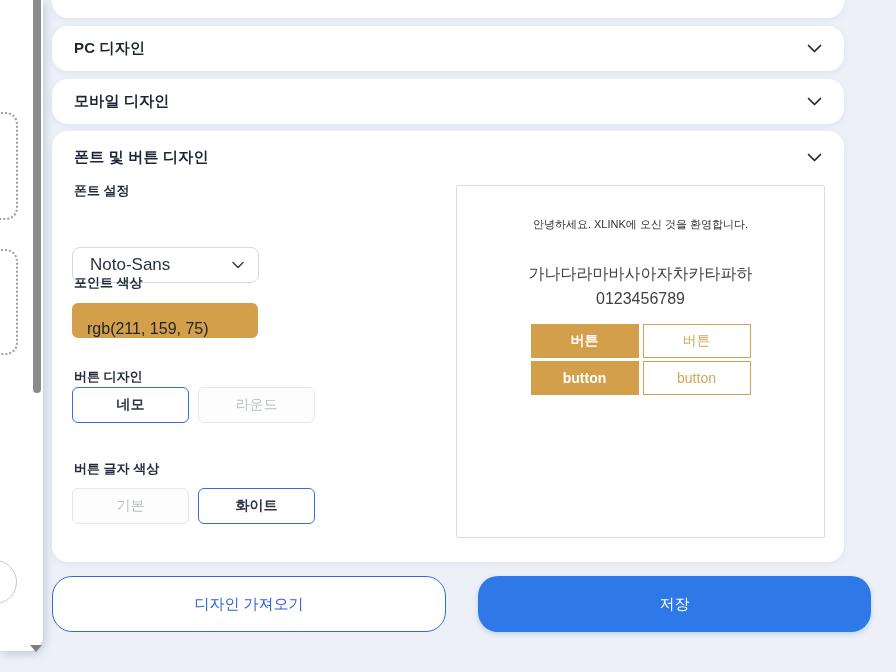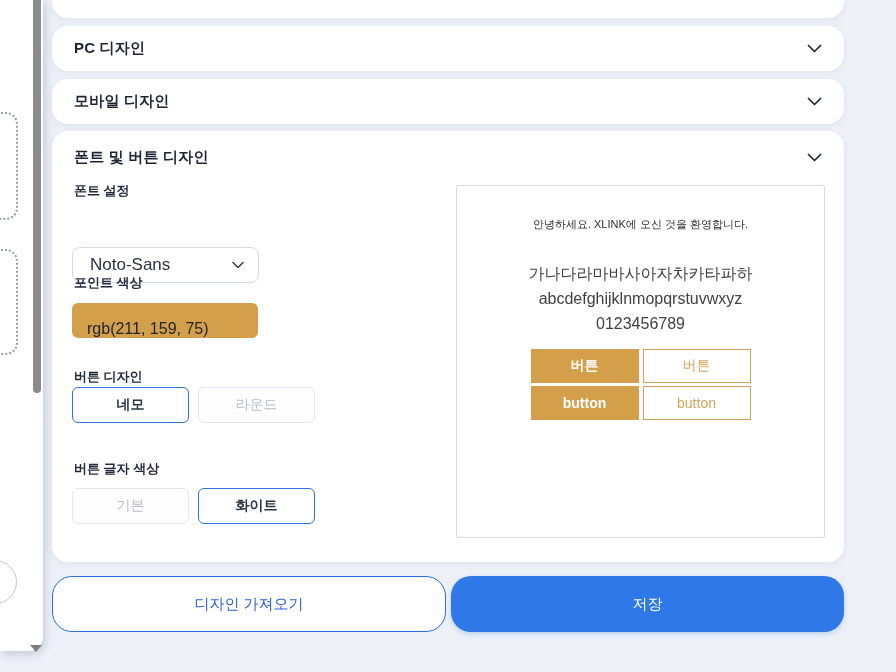--- a/index.html
+++ b/index.html
@@ -64,21 +64,21 @@
   .preview .samples{margin-top:27px;font-size:16px;color:#414141;line-height:25px;}
   .pv-grid{margin:13px auto 0;display:grid;grid-template-columns:108px 108px;column-gap:4px;row-gap:3px;width:220px;}
   .pv-btn{height:34px;display:flex;align-items:center;justify-content:center;font-size:14px;box-sizing:border-box;}
   .pv-btn.filled{background:#d39f4b;color:#fff;font-weight:600;}
   .pv-btn.outline{background:#fff;border:1px solid #cfa255;color:#d2a65c;}
 
   
   .footer-btn{position:absolute;top:576px;height:56px;border-radius:20px;display:flex;align-items:center;
     justify-content:center;font-size:15px;cursor:pointer;box-sizing:border-box;}
   .btn-import{left:52px;width:394px;background:#fff;border:1.5px solid #2c6ce2;color:#2d5fd6;font-weight:500;}
-  .btn-save{left:451px;width:393px;background:#2e78e8;color:#fff;font-weight:500;
+  .btn-save{left:478px;width:393px;background:#2e78e8;color:#fff;font-weight:500;
     box-shadow:0 2px 5px rgba(46,120,232,.25);}
 </style>
 </head>
 <body>
 
 <div class="screen">
 
   <div class="left-panel">
     <div class="dashed-box b1"></div>
     <div class="dashed-box b2"></div>
@@ -138,21 +138,20 @@
 
     <div class="toggle-row tr2">
       <div class="toggle unsel">기본</div>
       <div class="toggle sel">화이트</div>
     </div>
 
     <div class="preview">
       <div class="greeting">안녕하세요. XLINK에 오신 것을 환영합니다.</div>
       <div class="samples">
         <div>가나다라마바사아자차카타파하</div>
-        <div>abcdefghijklnmopqrstuvwxyz</div>
         <div>0123456789</div>
       </div>
       <div class="pv-grid">
         <div class="pv-btn filled">버튼</div>
         <div class="pv-btn outline">버튼</div>
         <div class="pv-btn filled">button</div>
         <div class="pv-btn outline">button</div>
       </div>
     </div>
   </div>

